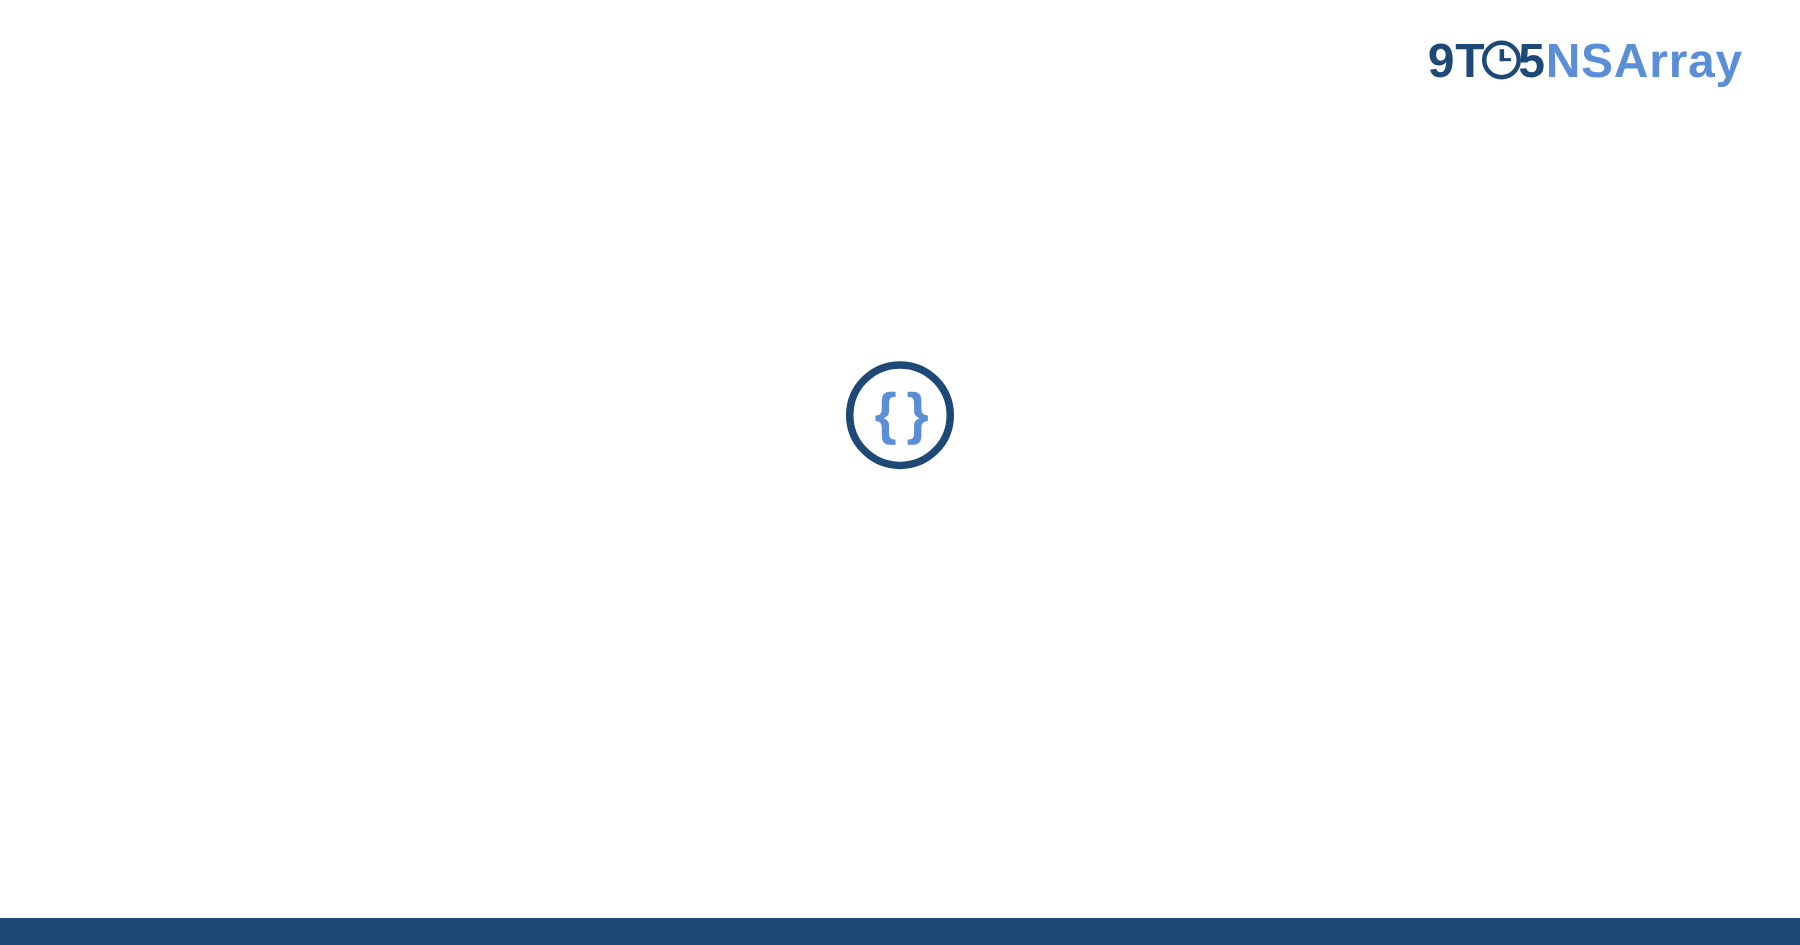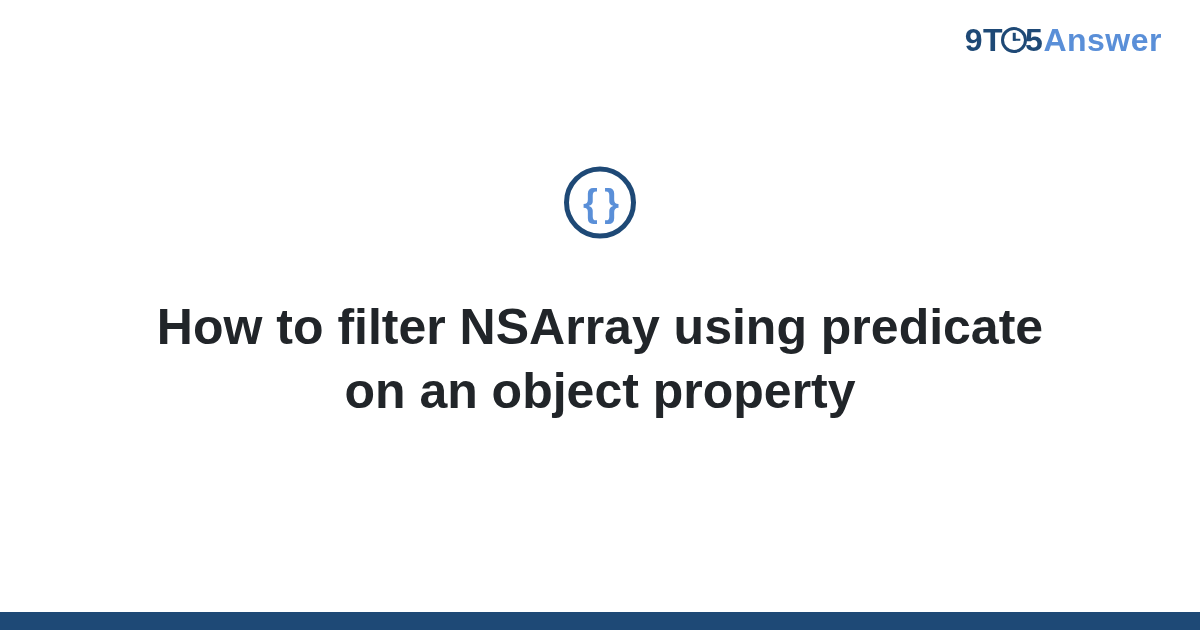--- a/index.html
+++ b/index.html
@@ -106,23 +106,22 @@
       left: 0;
       width: 100%;
       height: 18px;
       background: #1e4976;
     }
   </style>
 </head>
 <body>
 
 <div class="logo">
-  <span class="nine">9</span><span class="t">T</span><span class="clock"></span><span class="five">5</span><span class="answer">Answer</span>
+  <span class="nine">9</span><span class="t">T</span><span class="clock"></span><span class="five">5</span><span class="answer">NSArray</span>
 </div>
 
 <div class="center-wrap">
   <div class="category-icon">
     <span class="braces">{ }</span>
   </div>
-  <h1 class="title">How to filter NSArray using predicate on an object property</h1>
 </div>
 
 <div class="footer-bar"></div>
 
 </body></html>

